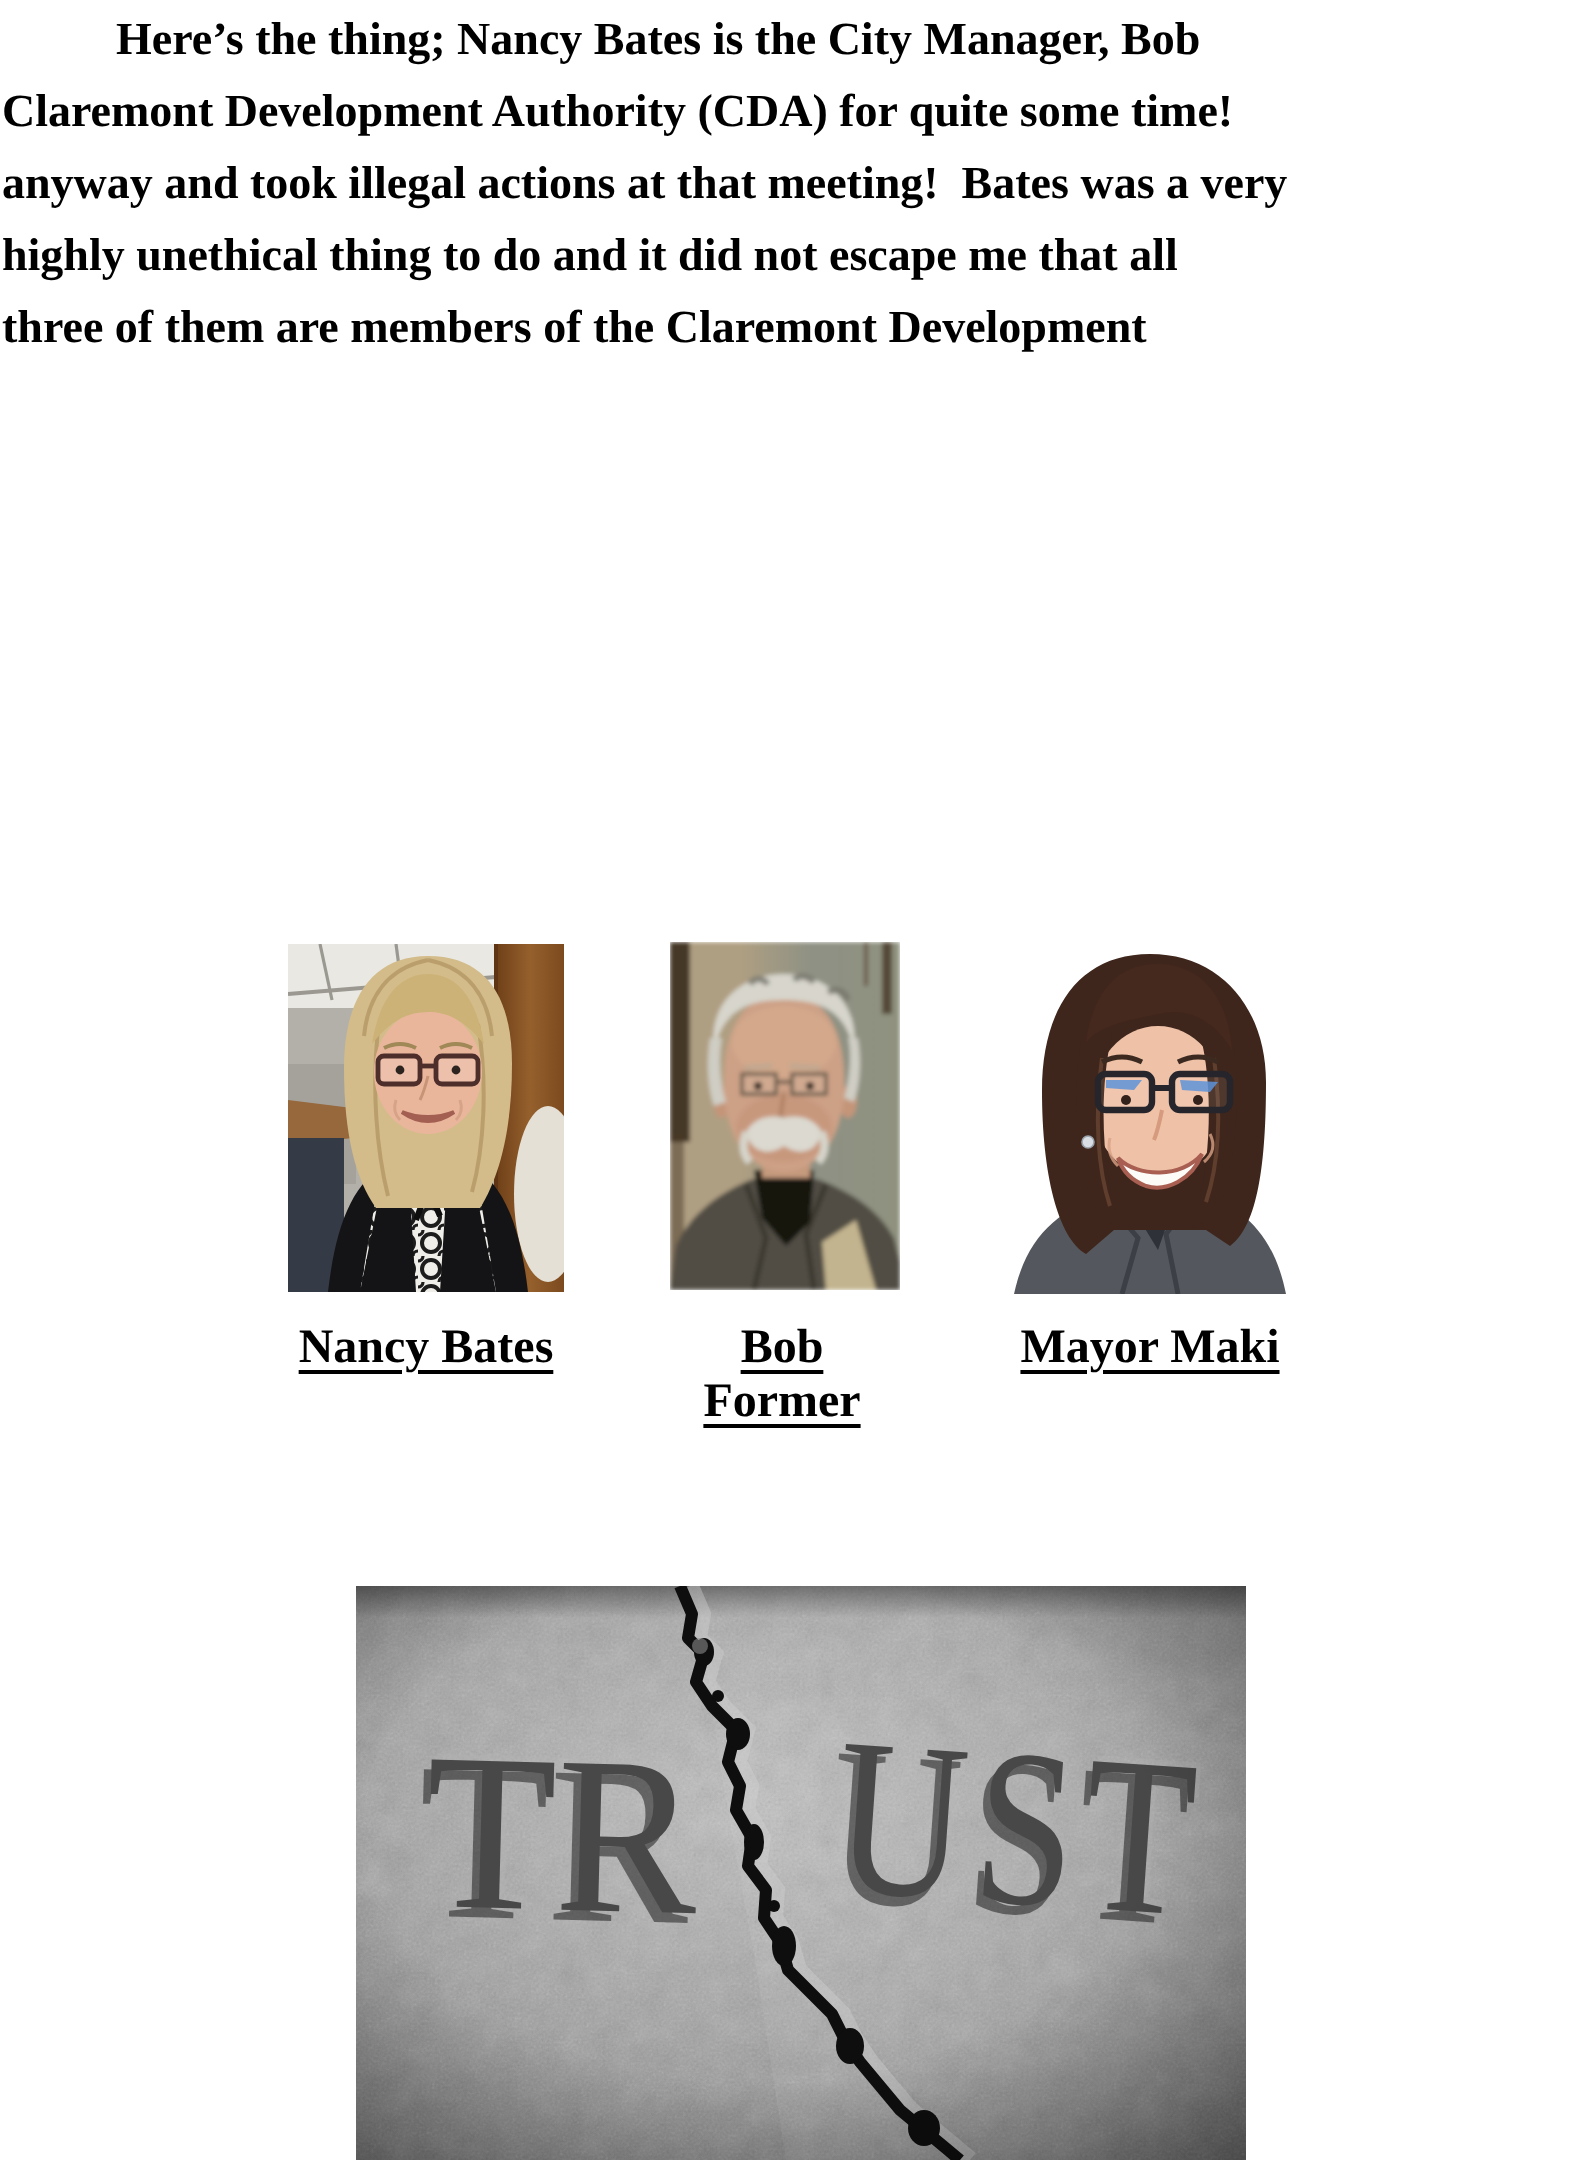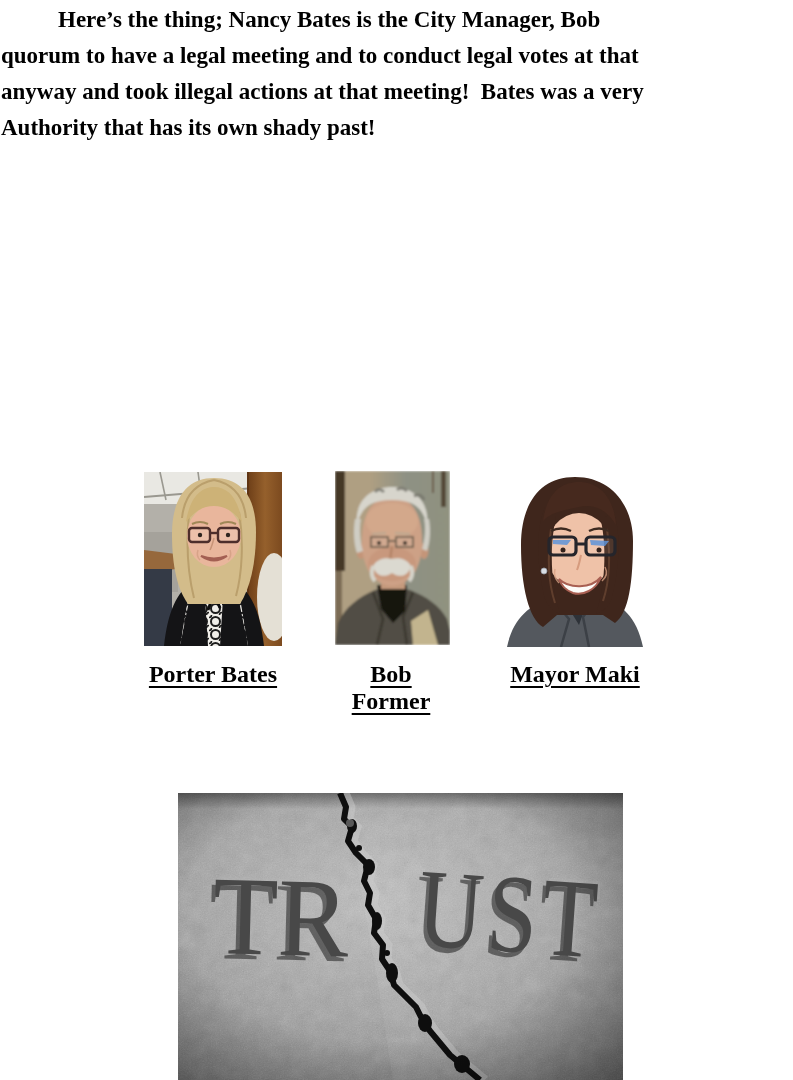--- a/index.html
+++ b/index.html
@@ -36,23 +36,24 @@
   .trust{position:absolute;left:178px;top:793px;width:445px;height:287px;overflow:hidden;background:#9e9e9e;}
   .trust svg{display:block;}
 </style>
 </head>
 <body>
 
 <div class="page">
 
   <div class="body-text">
     <div class="line indent">Here’s the thing; Nancy Bates is the City Manager, Bob</div>
-    <div class="line">quorum to have a legal meeting and to conduct legal votes at that</div>
+    <div class="line">Claremont Development Authority (CDA) for quite some time!</div>
     <div class="line">anyway and took illegal actions at that meeting!  Bates was a very</div>
-    <div class="line">Authority that has its own shady past!</div>
+    <div class="line">highly unethical thing to do and it did not escape me that all</div>
+    <div class="line">three of them are members of the Claremont Development</div>
   </div>
 
   <figure class="photo photo-nancy">
     <svg viewBox="0 0 138 174" width="138" height="174">
       <defs>
         <linearGradient id="woodg" x1="0" y1="0" x2="1" y2="0">
           <stop offset="0" stop-color="#6e3f18"></stop>
             <stop offset="0.5" stop-color="#95602c"></stop>
             <stop offset="1" stop-color="#7c4a1f"></stop>
         </linearGradient>
@@ -179,21 +180,21 @@
       <circle cx="68" cy="83" r="2.5" fill="#33221c"></circle>
       <circle cx="104" cy="83" r="2.5" fill="#33221c"></circle>
       <path d="M86,88 Q84,98 82,103" stroke="#d69b7e" stroke-width="2" fill="none"></path>
 
       <path d="M64,112 C74,122 96,122 106,110 C101,123 88,129 78,126 C70,123 66,118 64,112 Z" fill="#fdfbf8" stroke="#a85f52" stroke-width="2"></path>
       <path d="M60,102 Q58,110 64,116 M110,100 Q114,108 107,114" stroke="#d8a184" stroke-width="1.5" fill="none" opacity="0.8"></path>
       <circle cx="49" cy="104" r="3" fill="#d9dee4" stroke="#9aa2ac" stroke-width="0.8"></circle>
     </svg>
   </figure>
 
-  <div class="caption caption-nancy">Porter Bates</div>
+  <div class="caption caption-nancy">Nancy Bates</div>
   <div class="caption caption-bob">Bob Former</div>
   <div class="caption caption-martha">Mayor Maki</div>
 
   <div class="trust">
     <svg viewBox="0 0 445 287" width="445" height="287">
       <defs>
         <radialGradient id="bgGrad" cx="42%" cy="38%" r="85%">
           <stop offset="0" stop-color="#bdbdbd"></stop>
           <stop offset="0.45" stop-color="#a3a3a3"></stop>
           <stop offset="0.8" stop-color="#858585"></stop>

